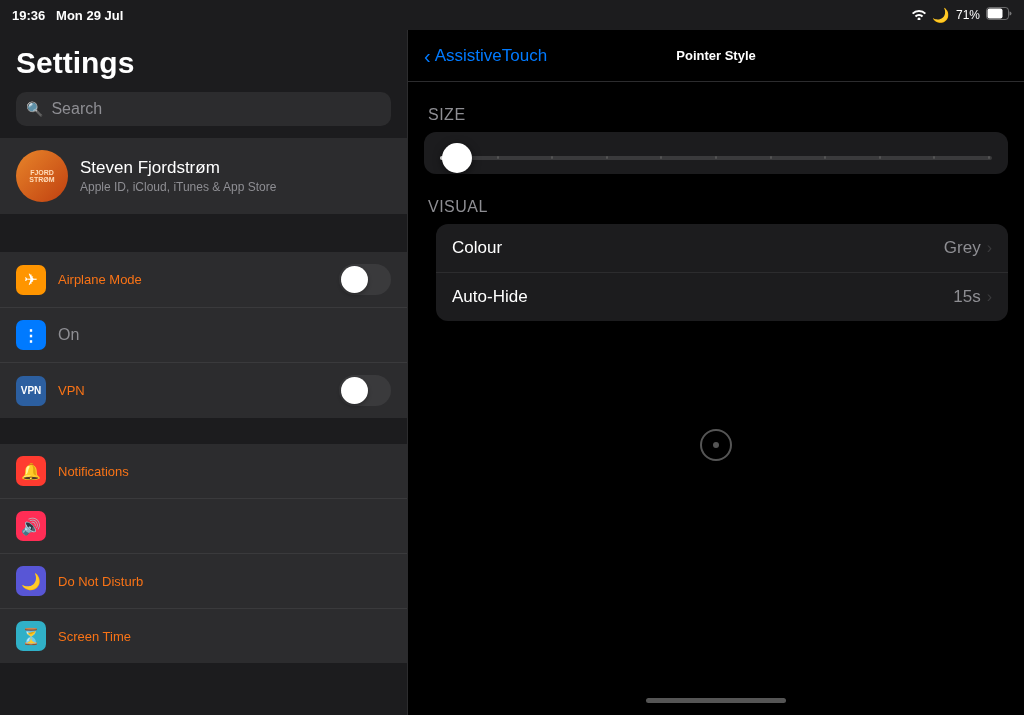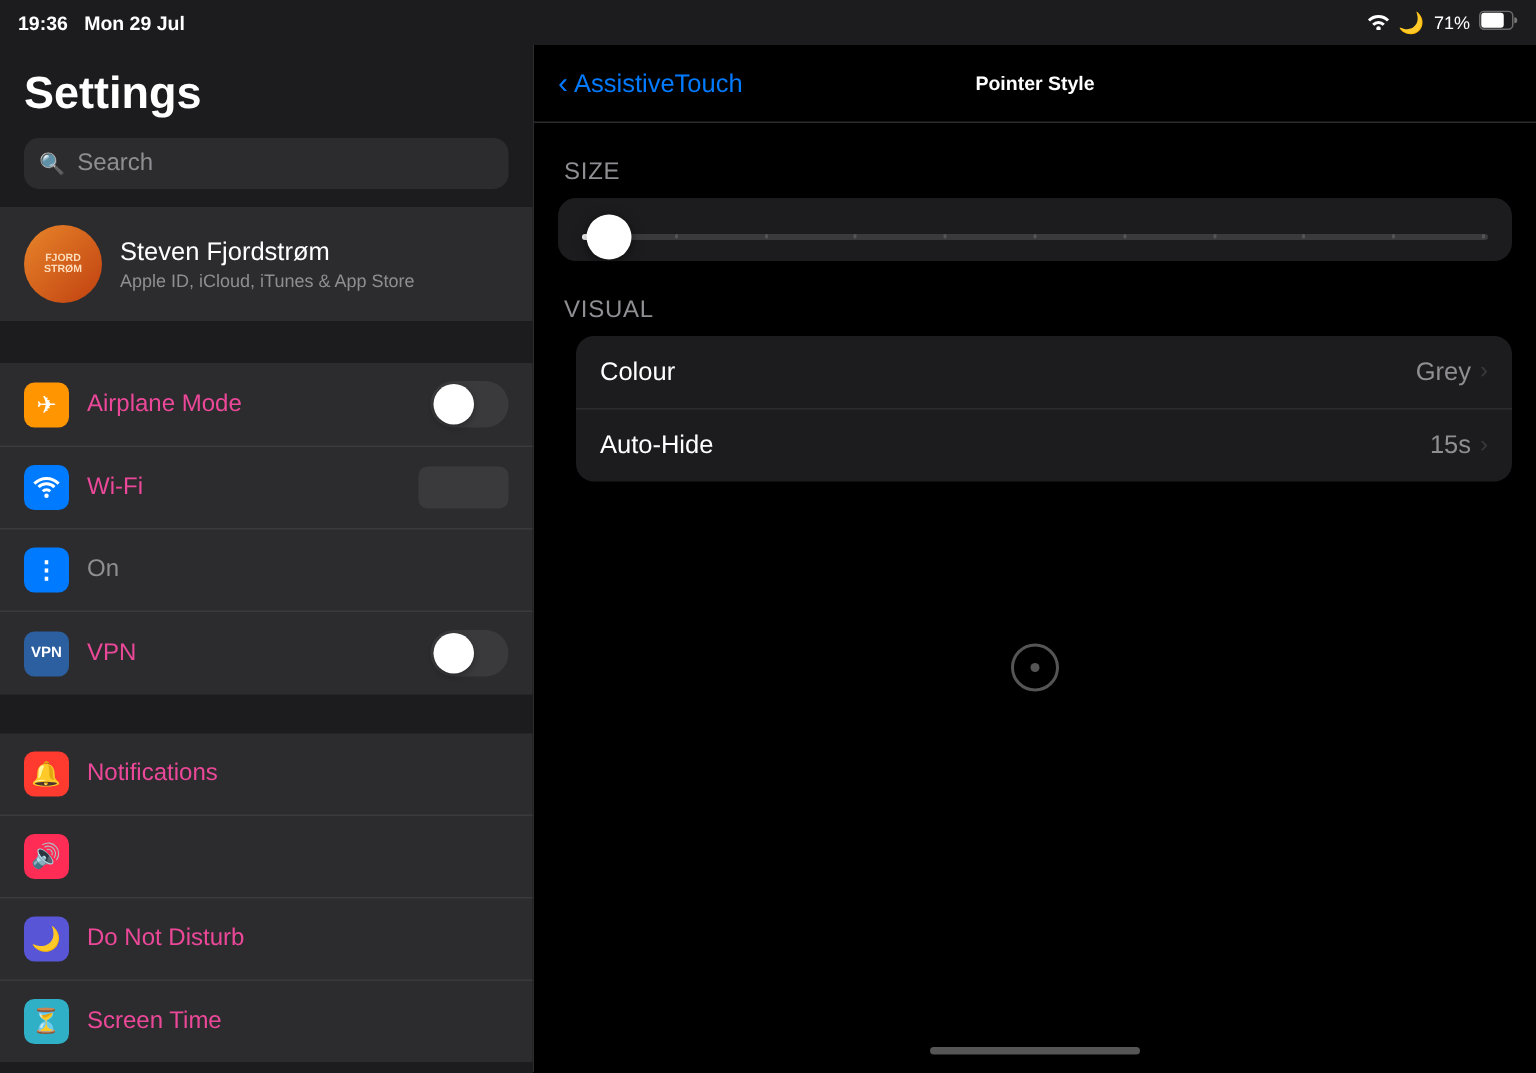--- a/index.html
+++ b/index.html
@@ -39,21 +39,21 @@
 
     
     .main-layout {
       display: flex;
       flex: 1;
       overflow: hidden;
     }
 
     
     .sidebar {
-      width: 356px;
+      width: 408px;
       background: #1c1c1e;
       flex-shrink: 0;
       overflow-y: auto;
       border-right: 1px solid #2c2c2e;
     }
 
     .sidebar-title {
       font-size: 30px;
       font-weight: 700;
       color: #fff;
@@ -82,21 +82,21 @@
       flex: 1;
     }
     .search-input::placeholder { color: #8e8e93; }
 
     
     .profile-row {
       display: flex;
       align-items: center;
       padding: 12px 16px;
       background: #2c2c2e;
-      margin-bottom: 4px;
+      margin-bottom: 14px;
       gap: 12px;
     }
     .avatar {
       width: 52px;
       height: 52px;
       border-radius: 50%;
       background: linear-gradient(135deg, #e8852a, #d4541a, #a03010);
       display: flex;
       align-items: center;
       justify-content: center;
@@ -142,21 +142,21 @@
     }
     .icon-orange { background: #ff9500; }
     .icon-blue { background: #007aff; }
     .icon-blue2 { background: #007aff; }
     .icon-dark-blue { background: #2c5aa0; }
     .icon-red { background: #ff3b30; }
     .icon-pink { background: #ff2d55; }
     .icon-purple { background: #5856d6; }
     .icon-teal { background: #30b0c7; }
 
-    .item-label { font-size: 16px; color: #ec4899; flex: 1; }
+    .item-label { font-size: 13px; color: #f97316; flex: 1; }
     .item-value { font-size: 16px; color: #8e8e93; margin-right: 4px; }
 
     .toggle {
       width: 52px;
       height: 31px;
       border-radius: 16px;
       background: #3a3a3c;
       position: relative;
       flex-shrink: 0;
     }
@@ -393,29 +393,20 @@
       <div class="sidebar-section-group">
 
         <div class="sidebar-item">
           <div class="item-icon icon-orange">✈</div>
           <span class="item-label">Airplane Mode</span>
           <div class="toggle">
             <div class="toggle-thumb"></div>
           </div>
         </div>
 
-        <div class="sidebar-item">
-          <div class="item-icon icon-blue" style="font-size:14px;">
-            <svg width="18" height="14" viewBox="0 0 18 14" fill="white">
-              <path d="M9 11a1.5 1.5 0 110 3 1.5 1.5 0 010-3zm0-3.5a4.5 4.5 0 013.18 1.32l-1.41 1.41A2.5 2.5 0 009 9.5a2.5 2.5 0 00-1.77.73L5.82 8.82A4.5 4.5 0 019 7.5zm0-4A8.5 8.5 0 0115.02 6L13.6 7.42A6.5 6.5 0 009 5.5a6.5 6.5 0 00-4.6 1.9L2.98 6A8.5 8.5 0 019 3.5zm0-3.5A12.5 12.5 0 0117.79 3.7L16.37 5.12A10.5 10.5 0 009 2 10.5 10.5 0 001.63 5.12L.21 3.7A12.5 12.5 0 019 0z"></path>
-            </svg>
-          </div>
-          <span class="item-label">Wi-Fi</span>
-          <div class="wifi-value-box" style="width:60px;height:28px;"></div>
-        </div>
 
         <div class="sidebar-item">
           <div class="item-icon icon-blue2" style="font-size:16px;color:white;font-weight:bold;">⋮</div>
           <span class="item-value">On</span>
         </div>
 
         <div class="sidebar-item">
           <div class="item-icon icon-dark-blue" style="font-size:10px;font-weight:800;color:white;background:#2c5fa0;">VPN</div>
           <span class="item-label">VPN</span>
           <div class="toggle">

